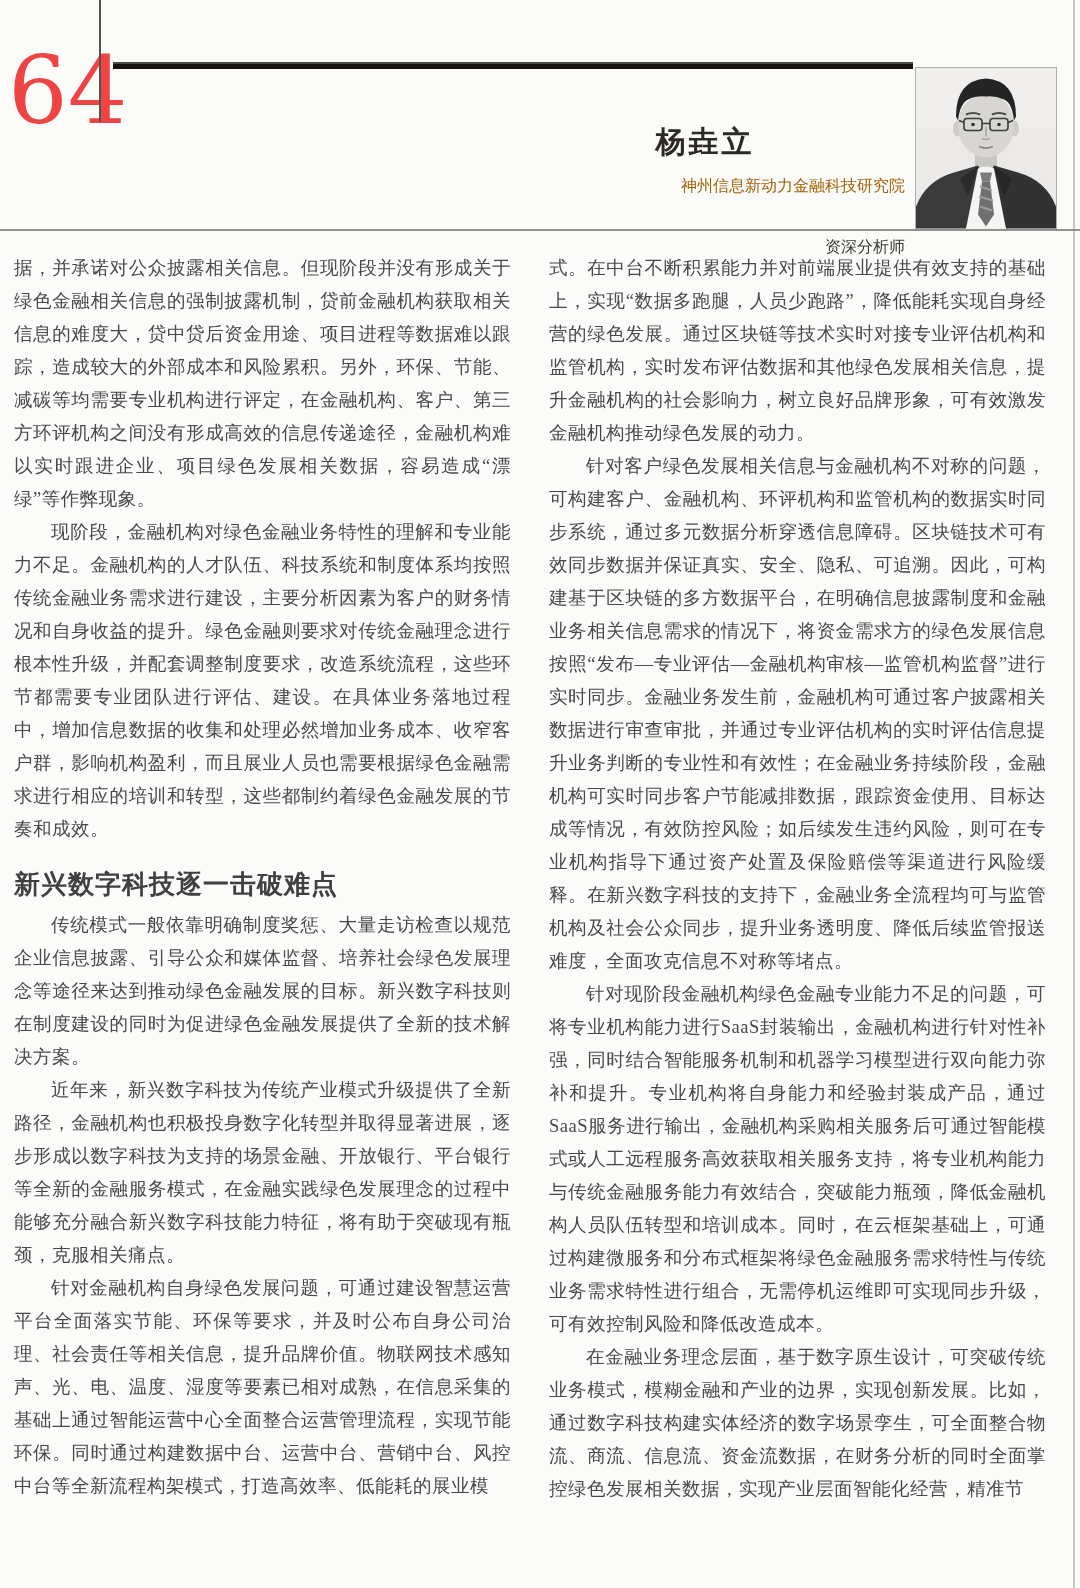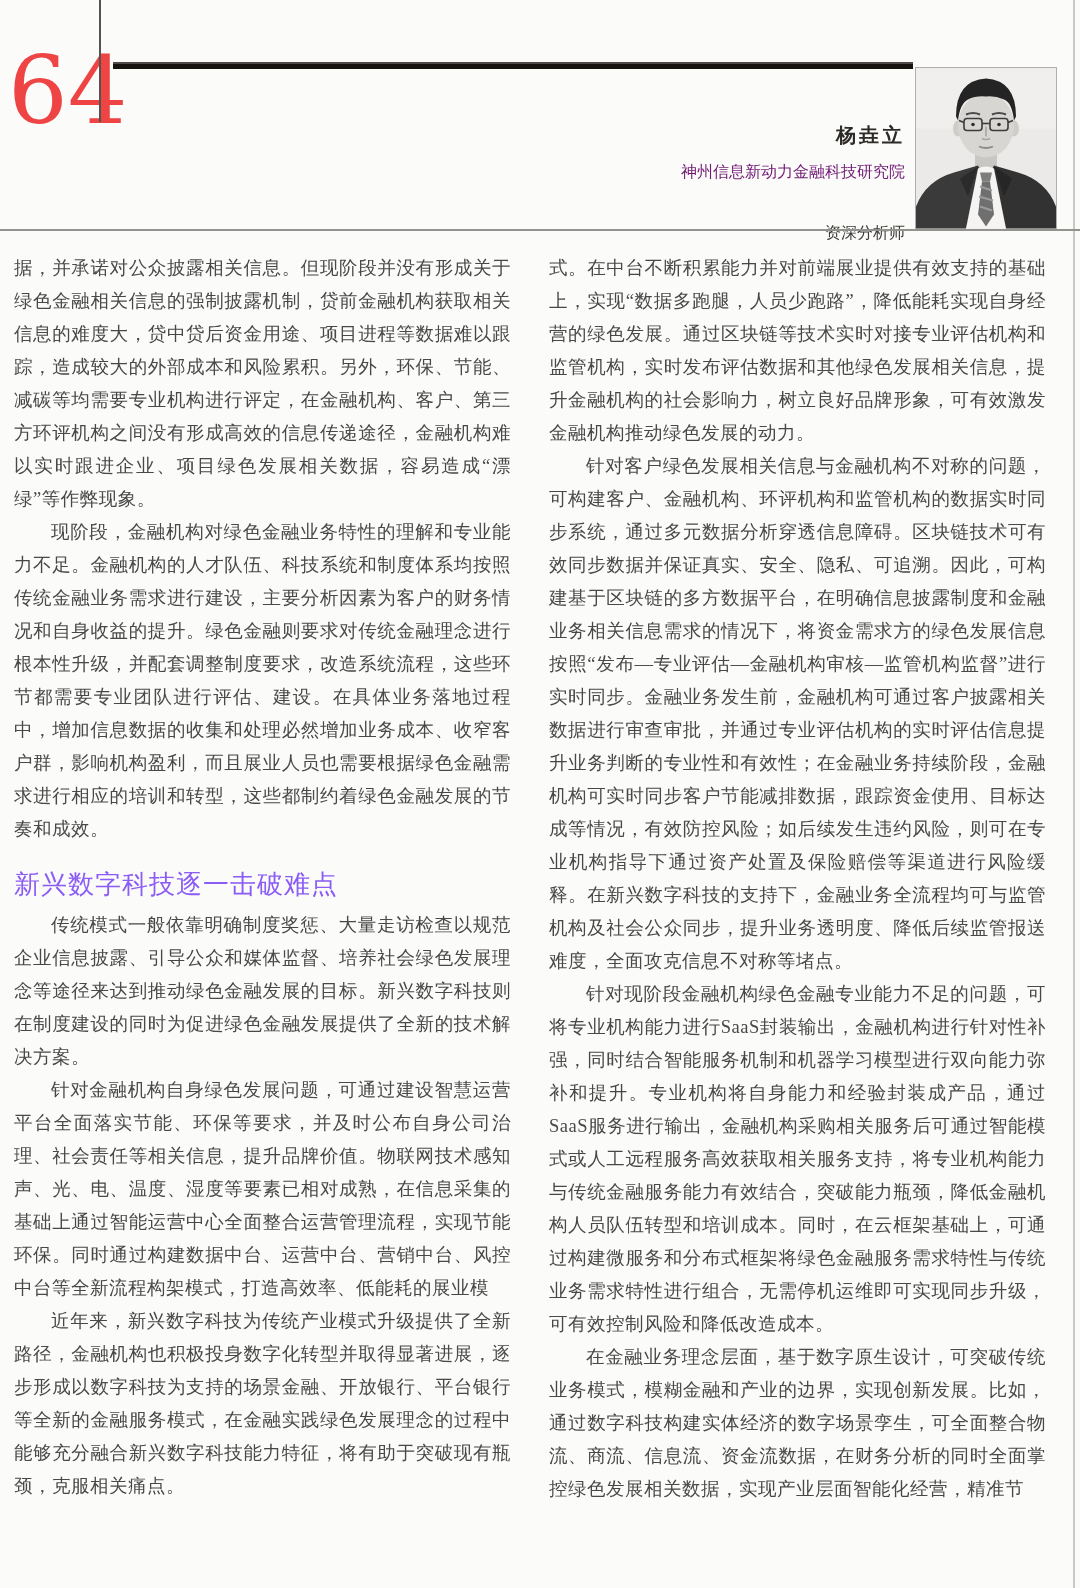--- a/index.html
+++ b/index.html
@@ -28,22 +28,22 @@
   }
   .masthead-title .zh{
     font-family:"Liberation Sans","DejaVu Sans",sans-serif;
     font-size:21px;color:#2b2826;margin-left:12px;
   }
   .rule-thick{height:5px;background:#161311;}
   .author-block{
     position:absolute;left:505px;top:122px;width:400px;text-align:right;
     font-family:"Liberation Sans","DejaVu Sans",sans-serif;
   }
-  .author-name{font-size:20px;font-weight:600;color:#2c2927;letter-spacing:3px;margin-bottom:10px;}
-  .author-affiliation{font-size:16px;color:#701a75;line-height:25px;}
+  .author-name{font-size:30px;font-weight:600;color:#2c2927;letter-spacing:3px;margin-bottom:10px;text-align:center;}
+  .author-affiliation{font-size:16px;color:#a16207;line-height:25px;}
   .author-role{font-size:16px;color:#3d3b39;line-height:25px;margin-top:36px;}
   .photo{
     position:absolute;left:915px;top:67px;width:142px;height:163px;
     border:1px solid #aeaeaa;box-sizing:border-box;background:#eceae8;
   }
   .photo svg{display:block;width:100%;height:100%;}
   .header-rule{position:absolute;left:0;top:229px;width:1080px;height:2px;background:#92928e;}
 
   
   .columns{
@@ -52,21 +52,21 @@
   }
   .col{flex:1 1 0;min-width:0;}
   .col p{
     margin:0;font-size:18.5px;line-height:33px;text-align:justify;
     color:#484848;letter-spacing:.5px;
   }
   .col p.ind{text-indent:2em;}
   .subhead{
     margin:21px 0 7px 0;
     font-family:"Liberation Sans","DejaVu Sans",sans-serif;
-    font-size:26px;font-weight:400;color:#8b5cf6;letter-spacing:1px;
+    font-size:26px;font-weight:700;color:#404040;letter-spacing:1px;
   }
 </style>
 </head>
 <body>
 
 <div class="page">
 
   <div class="edge-line"></div>
 
   <div class="page-num">64</div>
@@ -128,22 +128,22 @@
   </div>
 
   <div class="header-rule"></div>
 
   <main class="columns">
     <section class="col">
       <p>据，并承诺对公众披露相关信息。但现阶段并没有形成关于绿色金融相关信息的强制披露机制，贷前金融机构获取相关信息的难度大，贷中贷后资金用途、项目进程等数据难以跟踪，造成较大的外部成本和风险累积。另外，环保、节能、减碳等均需要专业机构进行评定，在金融机构、客户、第三方环评机构之间没有形成高效的信息传递途径，金融机构难以实时跟进企业、项目绿色发展相关数据，容易造成“漂绿”等作弊现象。</p>
       <p class="ind">现阶段，金融机构对绿色金融业务特性的理解和专业能力不足。金融机构的人才队伍、科技系统和制度体系均按照传统金融业务需求进行建设，主要分析因素为客户的财务情况和自身收益的提升。绿色金融则要求对传统金融理念进行根本性升级，并配套调整制度要求，改造系统流程，这些环节都需要专业团队进行评估、建设。在具体业务落地过程中，增加信息数据的收集和处理必然增加业务成本、收窄客户群，影响机构盈利，而且展业人员也需要根据绿色金融需求进行相应的培训和转型，这些都制约着绿色金融发展的节奏和成效。</p>
       <h2 class="subhead">新兴数字科技逐一击破难点</h2>
       <p class="ind">传统模式一般依靠明确制度奖惩、大量走访检查以规范企业信息披露、引导公众和媒体监督、培养社会绿色发展理念等途径来达到推动绿色金融发展的目标。新兴数字科技则在制度建设的同时为促进绿色金融发展提供了全新的技术解决方案。</p>
+      <p class="ind">近年来，新兴数字科技为传统产业模式升级提供了全新路径，金融机构也积极投身数字化转型并取得显著进展，逐步形成以数字科技为支持的场景金融、开放银行、平台银行等全新的金融服务模式，在金融实践绿色发展理念的过程中能够充分融合新兴数字科技能力特征，将有助于突破现有瓶颈，克服相关痛点。</p>
       <p class="ind">针对金融机构自身绿色发展问题，可通过建设智慧运营平台全面落实节能、环保等要求，并及时公布自身公司治理、社会责任等相关信息，提升品牌价值。物联网技术感知声、光、电、温度、湿度等要素已相对成熟，在信息采集的基础上通过智能运营中心全面整合运营管理流程，实现节能环保。同时通过构建数据中台、运营中台、营销中台、风控中台等全新流程构架模式，打造高效率、低能耗的展业模</p>
-      <p class="ind">近年来，新兴数字科技为传统产业模式升级提供了全新路径，金融机构也积极投身数字化转型并取得显著进展，逐步形成以数字科技为支持的场景金融、开放银行、平台银行等全新的金融服务模式，在金融实践绿色发展理念的过程中能够充分融合新兴数字科技能力特征，将有助于突破现有瓶颈，克服相关痛点。</p>
     </section>
     <section class="col">
       <p>式。在中台不断积累能力并对前端展业提供有效支持的基础上，实现“数据多跑腿，人员少跑路”，降低能耗实现自身经营的绿色发展。通过区块链等技术实时对接专业评估机构和监管机构，实时发布评估数据和其他绿色发展相关信息，提升金融机构的社会影响力，树立良好品牌形象，可有效激发金融机构推动绿色发展的动力。</p>
       <p class="ind">针对客户绿色发展相关信息与金融机构不对称的问题，可构建客户、金融机构、环评机构和监管机构的数据实时同步系统，通过多元数据分析穿透信息障碍。区块链技术可有效同步数据并保证真实、安全、隐私、可追溯。因此，可构建基于区块链的多方数据平台，在明确信息披露制度和金融业务相关信息需求的情况下，将资金需求方的绿色发展信息按照“发布—专业评估—金融机构审核—监管机构监督”进行实时同步。金融业务发生前，金融机构可通过客户披露相关数据进行审查审批，并通过专业评估机构的实时评估信息提升业务判断的专业性和有效性；在金融业务持续阶段，金融机构可实时同步客户节能减排数据，跟踪资金使用、目标达成等情况，有效防控风险；如后续发生违约风险，则可在专业机构指导下通过资产处置及保险赔偿等渠道进行风险缓释。在新兴数字科技的支持下，金融业务全流程均可与监管机构及社会公众同步，提升业务透明度、降低后续监管报送难度，全面攻克信息不对称等堵点。</p>
       <p class="ind">针对现阶段金融机构绿色金融专业能力不足的问题，可将专业机构能力进行SaaS封装输出，金融机构进行针对性补强，同时结合智能服务机制和机器学习模型进行双向能力弥补和提升。专业机构将自身能力和经验封装成产品，通过SaaS服务进行输出，金融机构采购相关服务后可通过智能模式或人工远程服务高效获取相关服务支持，将专业机构能力与传统金融服务能力有效结合，突破能力瓶颈，降低金融机构人员队伍转型和培训成本。同时，在云框架基础上，可通过构建微服务和分布式框架将绿色金融服务需求特性与传统业务需求特性进行组合，无需停机运维即可实现同步升级，可有效控制风险和降低改造成本。</p>
       <p class="ind">在金融业务理念层面，基于数字原生设计，可突破传统业务模式，模糊金融和产业的边界，实现创新发展。比如，通过数字科技构建实体经济的数字场景孪生，可全面整合物流、商流、信息流、资金流数据，在财务分析的同时全面掌控绿色发展相关数据，实现产业层面智能化经营，精准节</p>
     </section>
   </main>
 
 </div>

